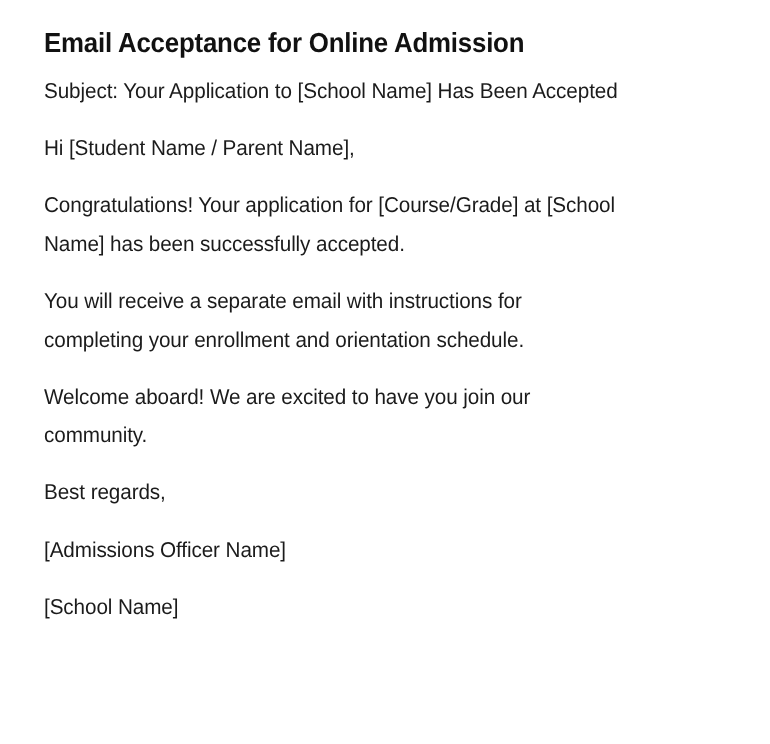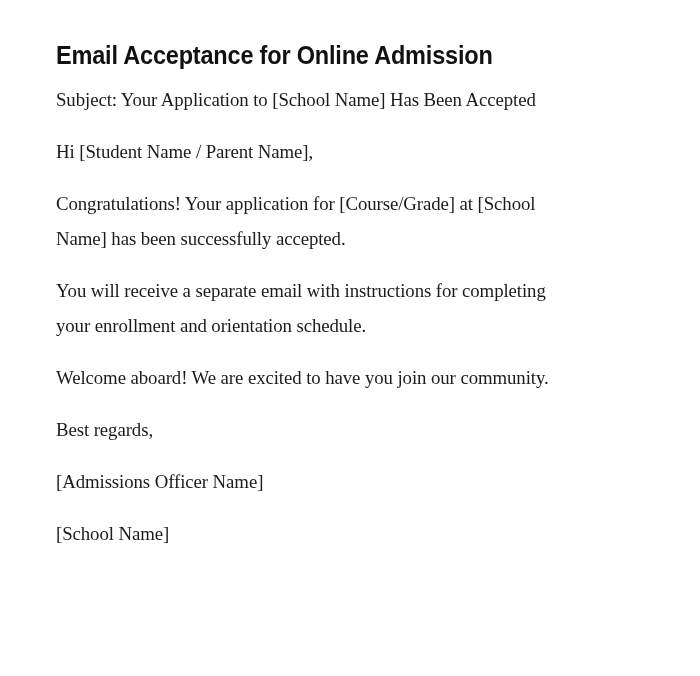--- a/index.html
+++ b/index.html
@@ -15,21 +15,21 @@
     font-family: "Liberation Sans", "DejaVu Sans", sans-serif;
     color: #1b1b1b;
     -webkit-font-smoothing: antialiased;
   }
 
   .page {
     box-sizing: border-box;
     width: 700px;
     height: 568px;
     background: #ffffff;
-    padding: 16px;
+    padding: 0;
   }
 
   .article {
     box-sizing: border-box;
     padding: 22px 40px 0 40px;
   }
 
   .article-title {
     margin: 0 0 10px 0;
     padding: 0;
@@ -39,21 +39,20 @@
     letter-spacing: -0.2px;
     color: #111111;
     font-stretch: condensed;
     max-width: 560px;
     transform: scaleX(0.94);
     transform-origin: left center;
   }
 
   .body-block {
     max-width: 545px;
-    font-family: Liberation Serif, serif;
   }
 
   .para {
     margin: 0 0 17px 0;
     padding: 0;
     font-size: 19.5px;
     line-height: 35px;
     font-weight: normal;
     color: #1b1b1b;
     letter-spacing: -0.1px;

